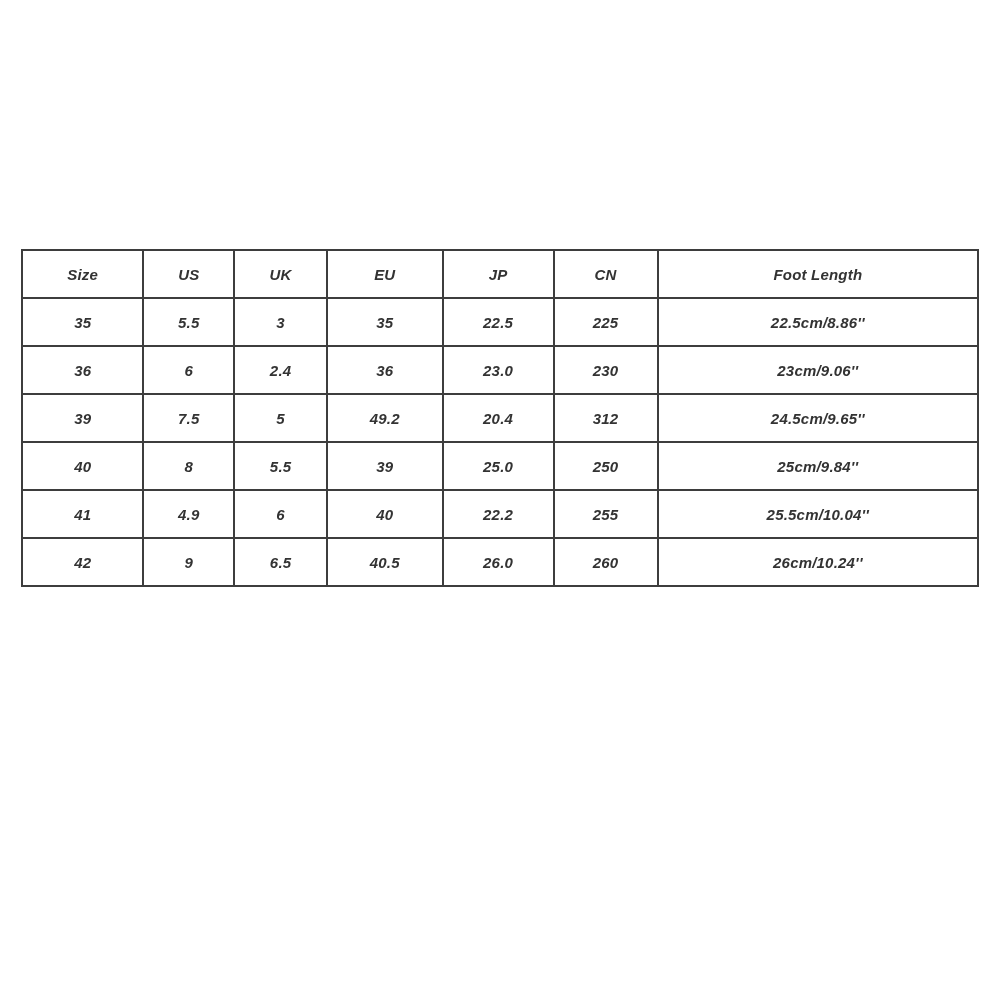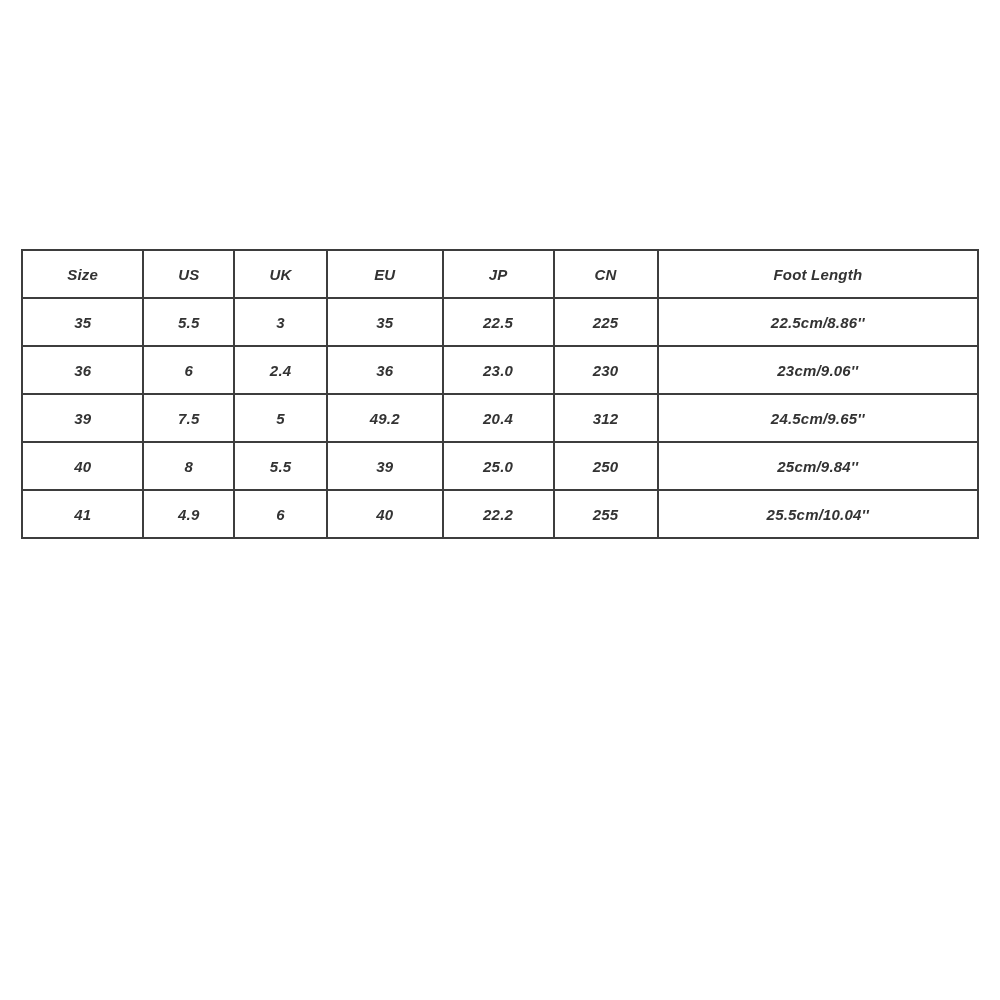--- a/index.html
+++ b/index.html
@@ -107,15 +107,24 @@
         </tr>
         <tr>
           <td>41</td>
           <td>4.9</td>
           <td>6</td>
           <td>40</td>
           <td>22.2</td>
           <td>255</td>
           <td>25.5cm/10.04''</td>
         </tr>
+        <tr>
+          <td>42</td>
+          <td>9</td>
+          <td>6.5</td>
+          <td>40.5</td>
+          <td>26.0</td>
+          <td>260</td>
+          <td>26cm/10.24''</td>
+        </tr>
       </tbody>
   </table>
 </div>
 
 </body></html>

